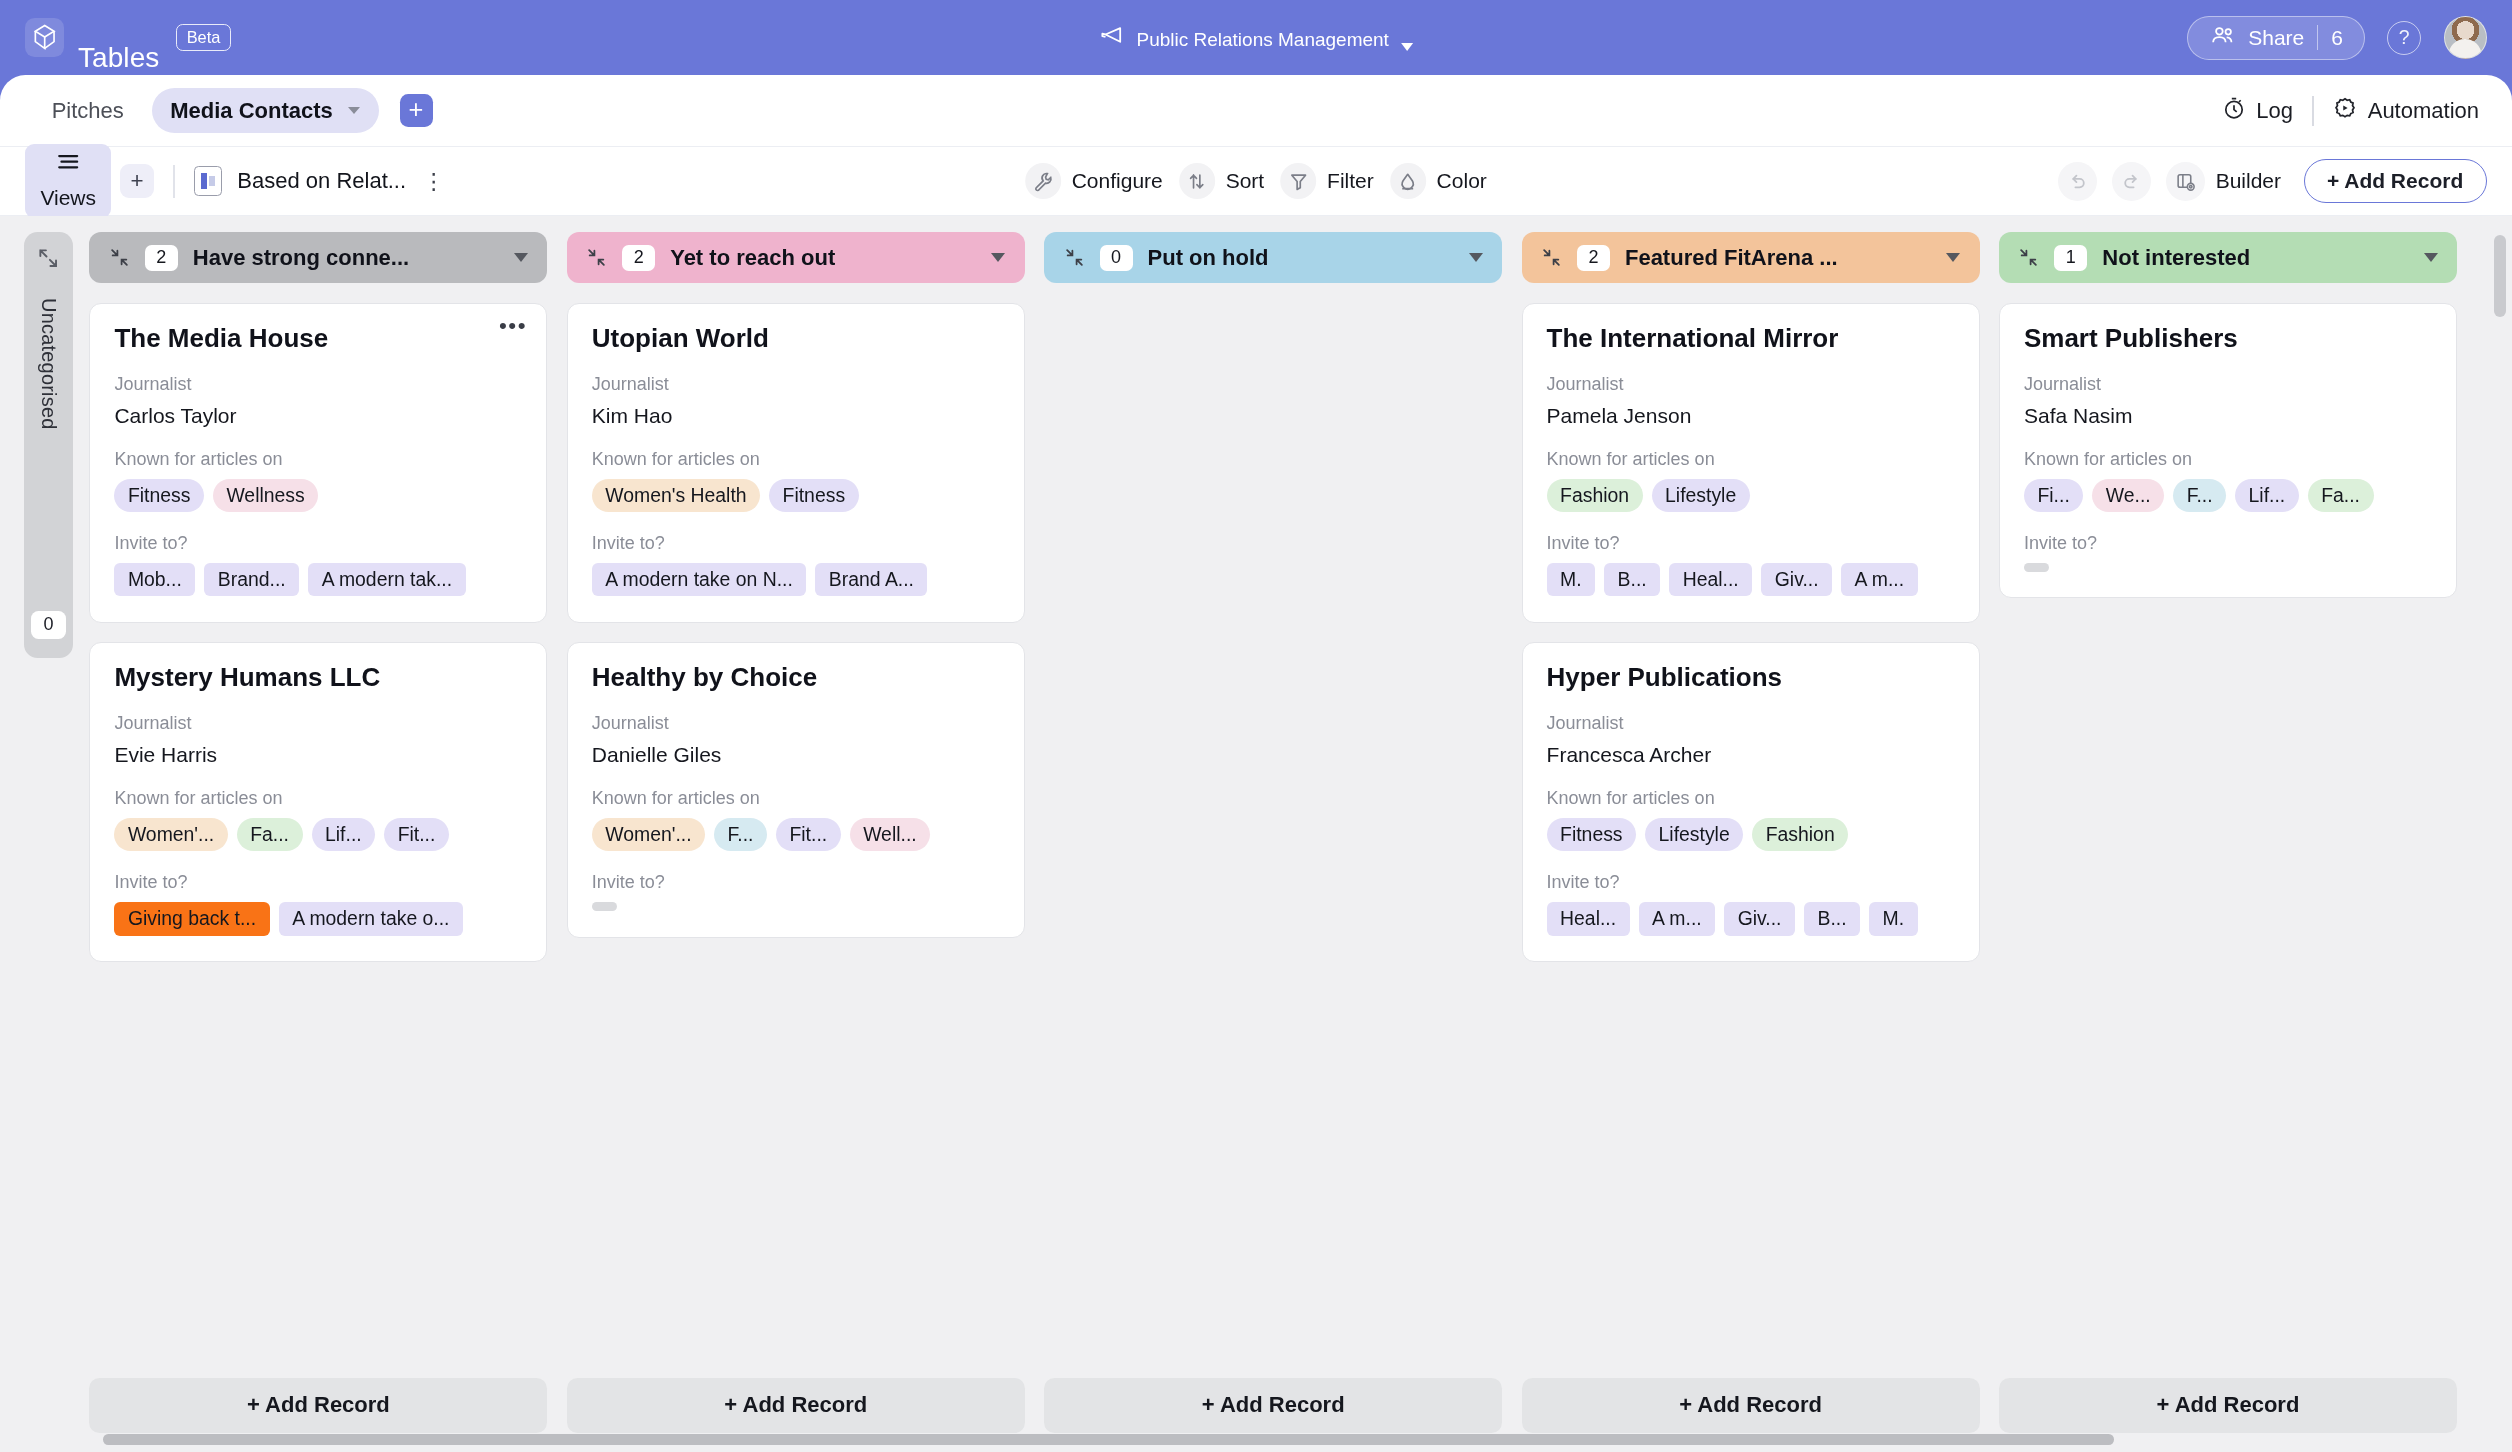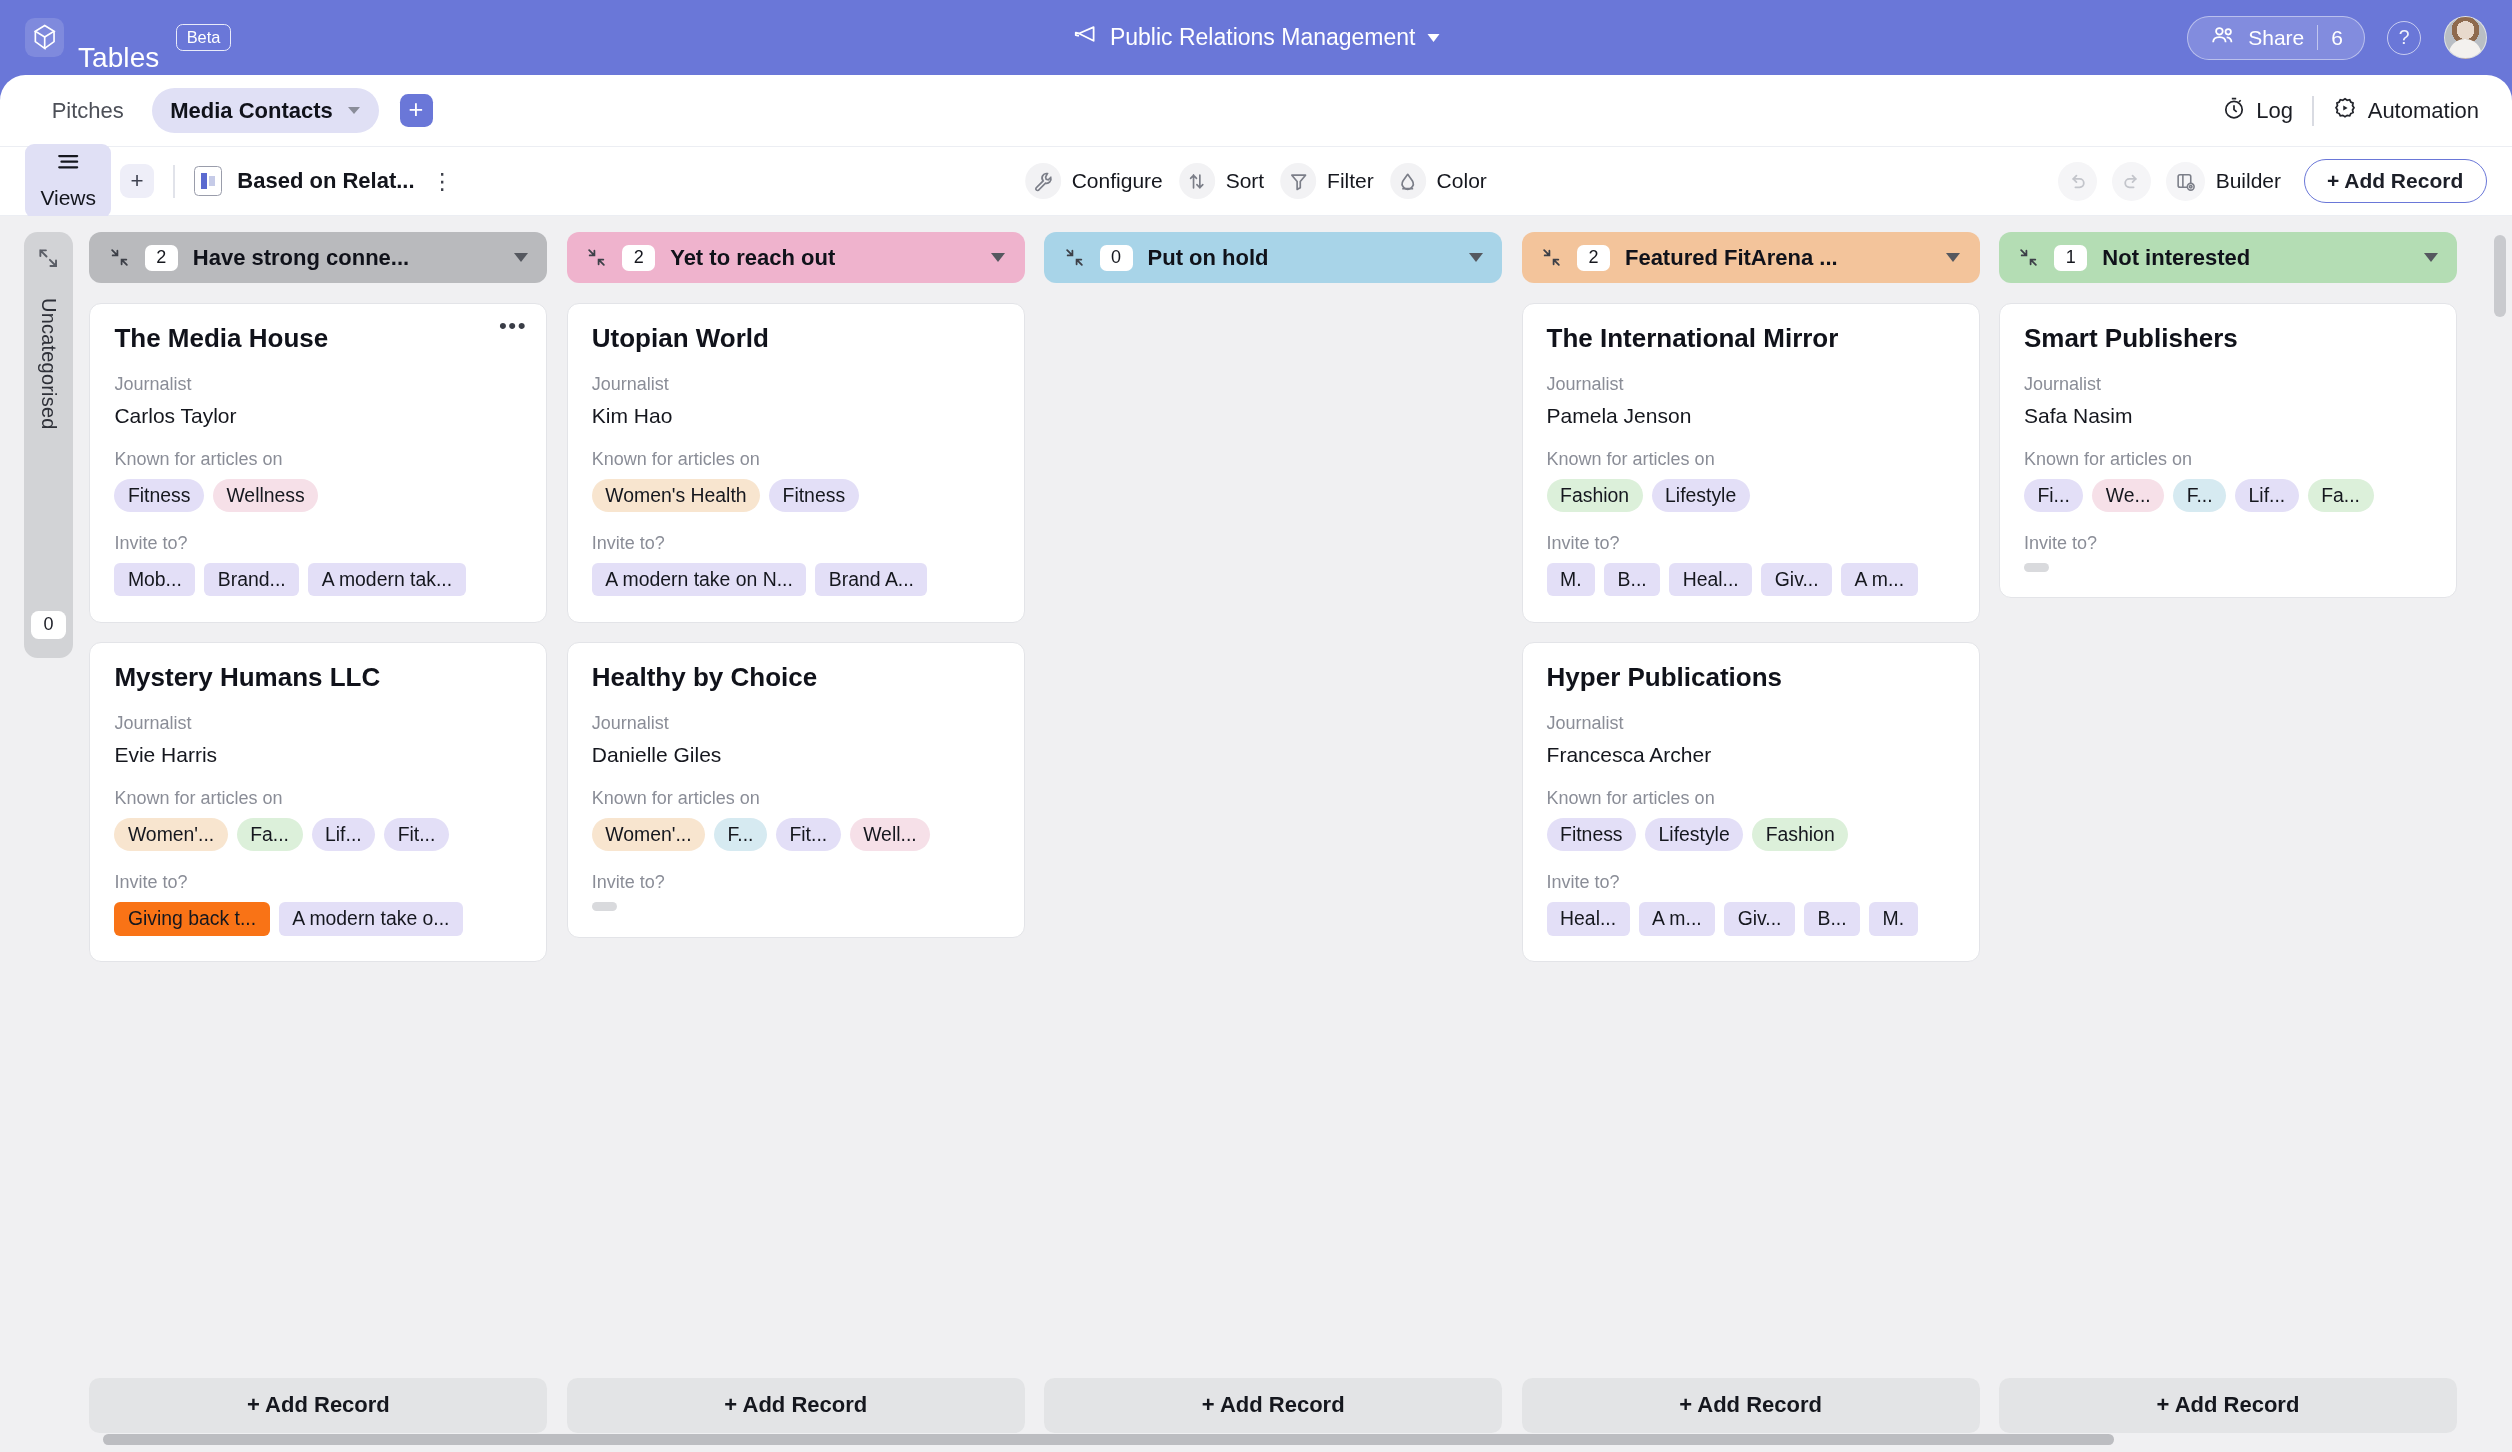--- a/index.html
+++ b/index.html
@@ -26,22 +26,22 @@
     display: flex; align-items: center; justify-content: center;
   }
   .brand-name { color: #fff; font-size: 28px; letter-spacing: 0.1px; margin-top: 41px; }
   .beta-badge {
     color: #ffffff; font-size: 16.4px; padding: 3px 9.7px;
     border: 1.5px solid rgba(255,255,255,.85); border-radius: 6.7px;
     margin-left: 3px; line-height: 1.15;
   }
   .doc-title {
     position: absolute; left: 50%; transform: translateX(-50%);
-    display: flex; align-items: center; gap: 12px;
-    color: #fff; font-size: 23px;
+    display: flex; align-items: flex-end; gap: 12px;
+    color: #fff; font-size: 19px;
   }
   .caret-down { width: 0; height: 0; border-left: 6.7px solid transparent;
     border-right: 6.7px solid transparent; border-top: 8.2px solid #fff; }
   .topbar-right {
     margin-left: auto; display: flex; align-items: center; gap: 22.4px;
   }
   .share-btn {
     display: flex; align-items: center; gap: 12.7px;
     background: rgba(255,255,255,0.16);
     border: 1.5px solid rgba(255,255,255,0.45);
@@ -114,21 +114,21 @@
     margin-left: 9px;
   }
   .tb-sep { width: 1.5px; height: 33px; background: #e1e3ea; margin: 0 19.4px; }
   .viewchip { display: flex; align-items: center; gap: 15px; }
   .viewchip-icon {
     width: 28px; height: 30px; border: 1.5px solid #9a9dab; border-radius: 4.5px;
     display: flex; align-items: center; justify-content: center; gap: 2.2px; padding: 3px;
   }
   .vc-b1 { width: 6px; height: 16.4px; background: #5b6ad0; }
   .vc-b2 { width: 6px; height: 10.5px; background: #c6cbe8; }
-  .viewchip-name { font-size: 22px; color: #13151c; font-weight: bold; }
+  .viewchip-name { font-size: 22px; color: #13151c; font-weight: normal; }
   .kebab { color: #3c3f4a; font-size: 22.4px; letter-spacing: 1.5px; margin-left: 16.4px; }
 
   .toolbar-center {
     position: absolute; left: 50%; transform: translateX(-50%);
     display: flex; align-items: center; gap: 16.4px;
   }
   .tc-item { display: flex; align-items: center; gap: 10.5px; font-size: 21px; color: #15171e; }
   .tc-ico {
     width: 36px; height: 36px; border-radius: 50%; background: #f2f2f4;
     display: flex; align-items: center; justify-content: center;

